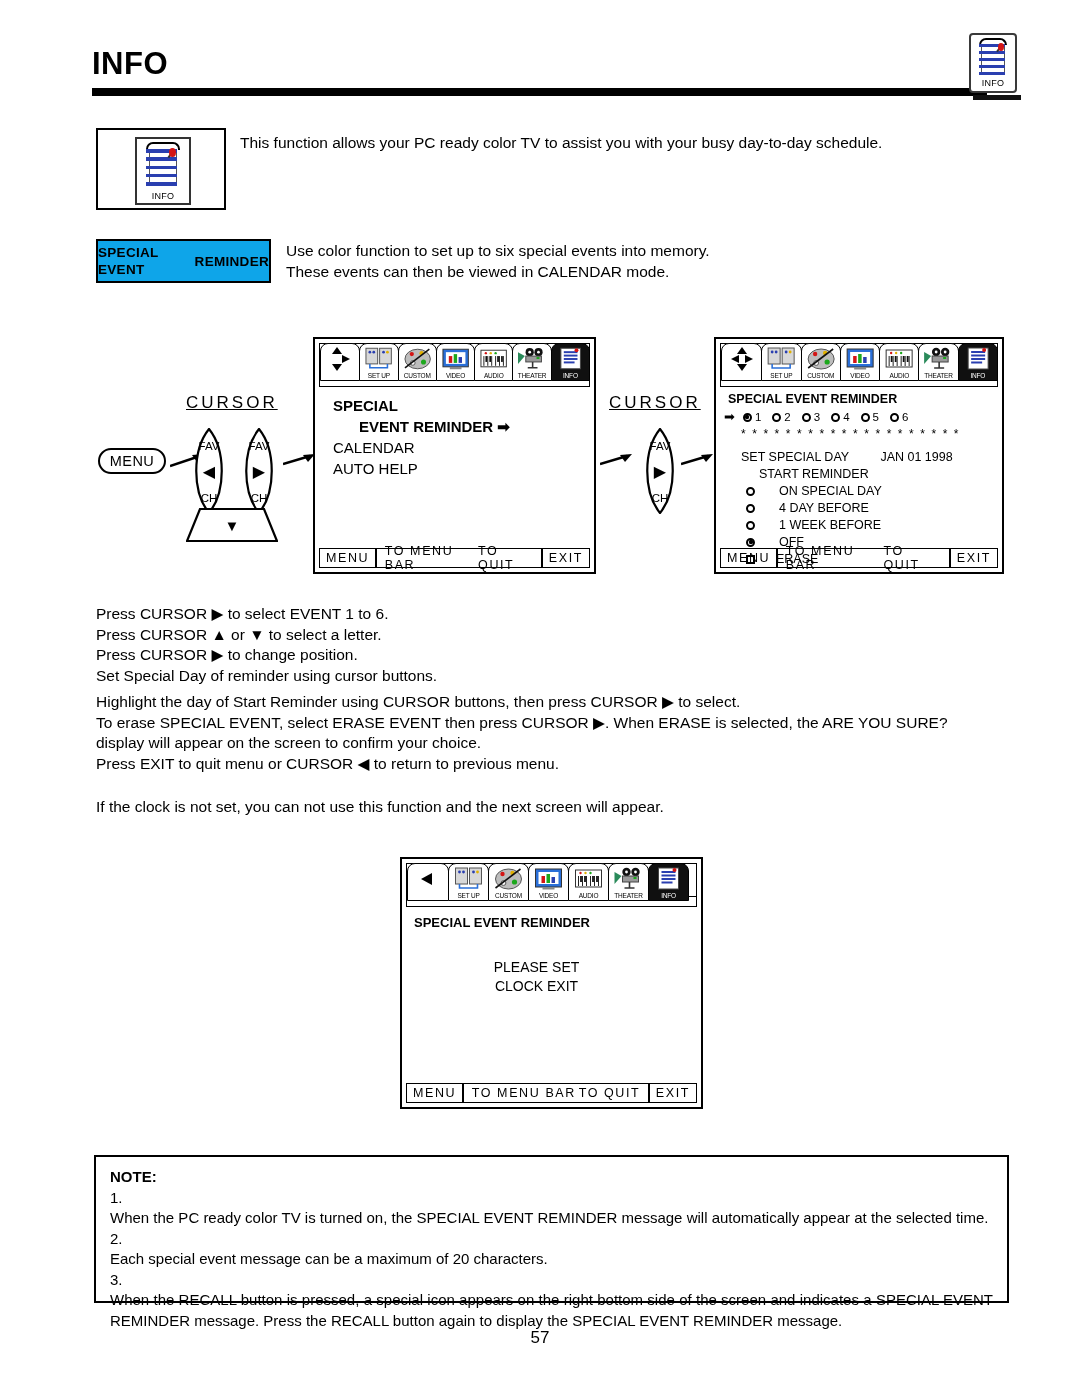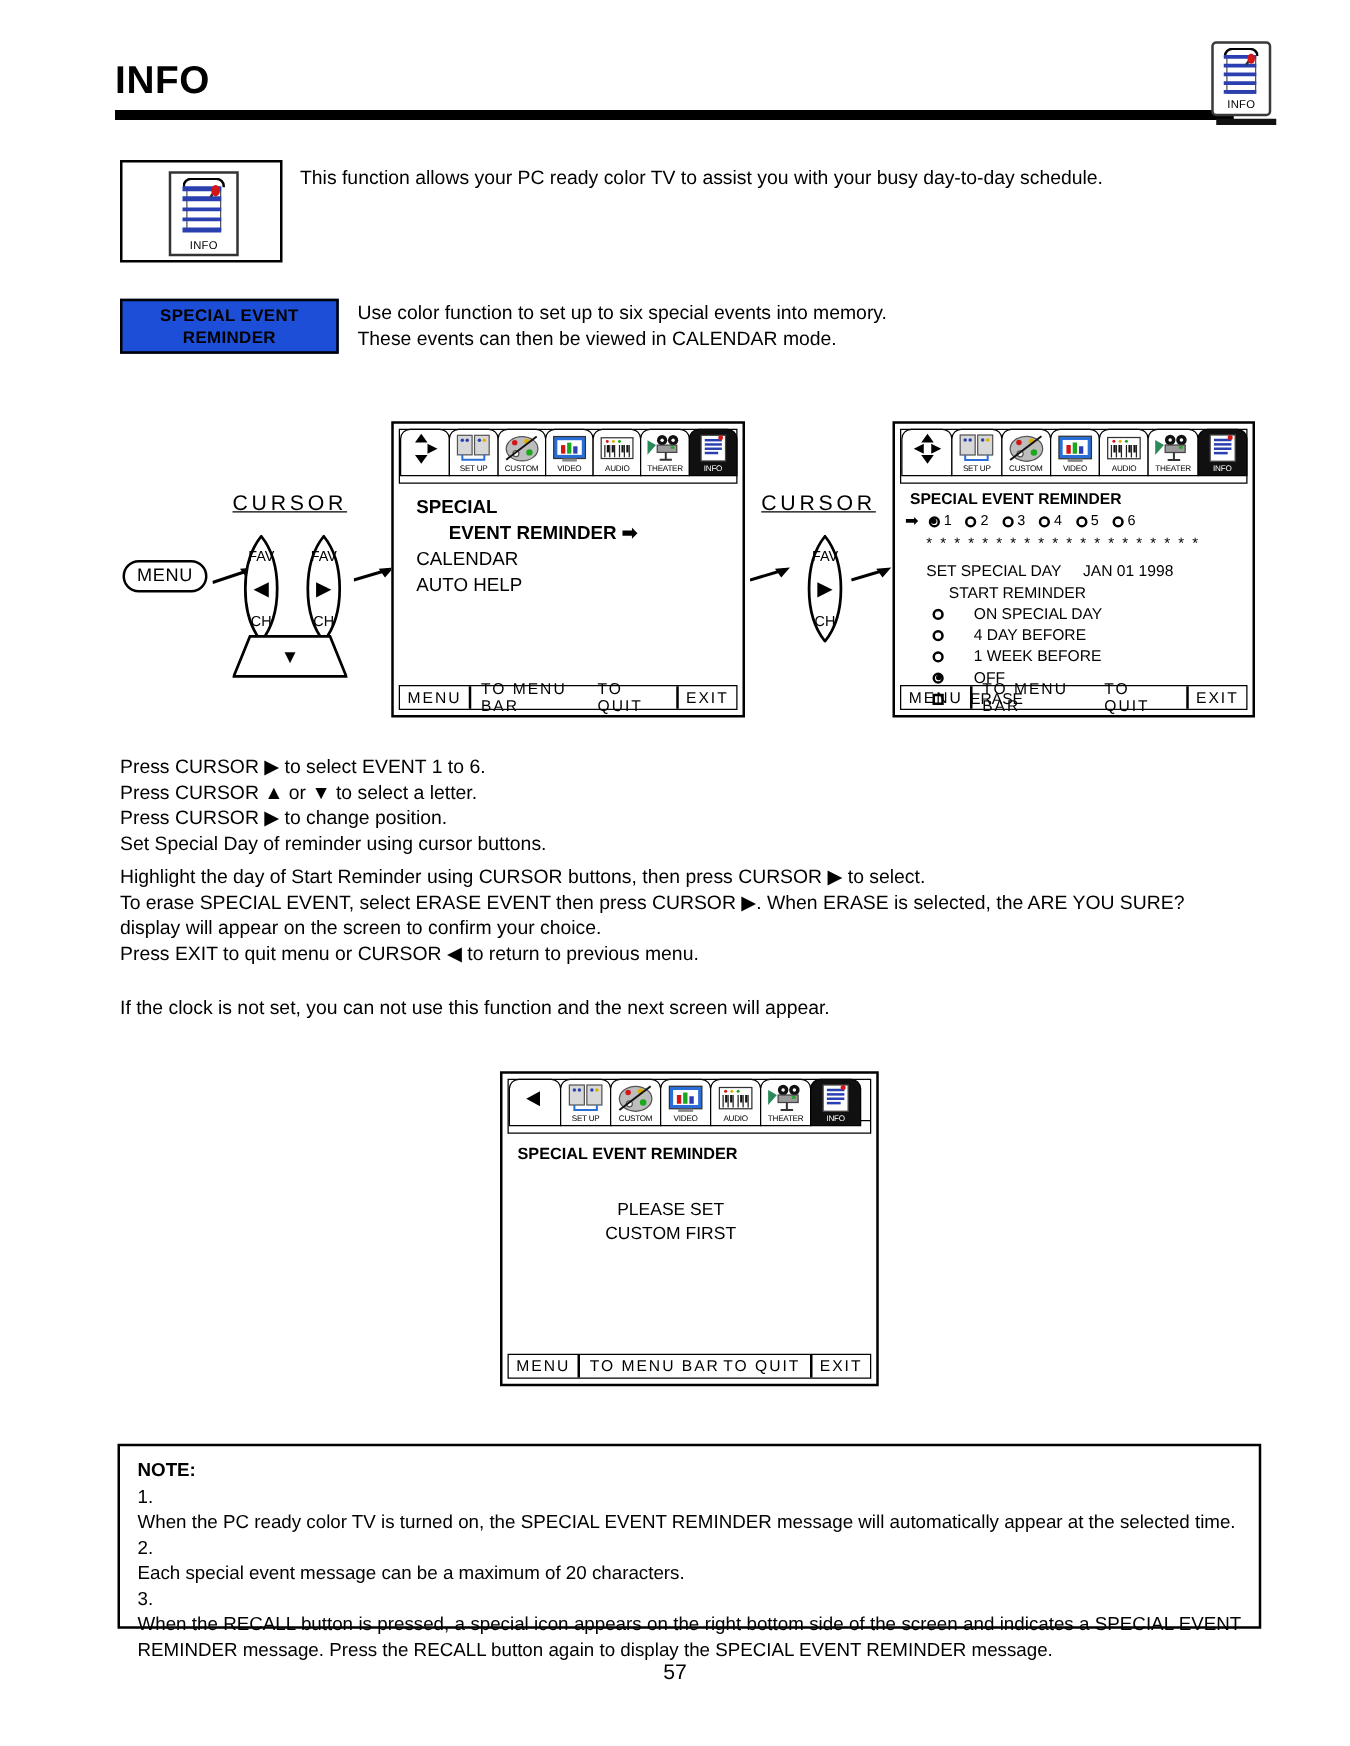--- a/index.html
+++ b/index.html
@@ -100,22 +100,22 @@
   .desc-text {
     position: absolute; left: 240px; top: 133px;
     width: 760px;
     font-size: 15.5px; line-height: 19px;
   }
 
   
   .ser-box {
     position: absolute; left: 96px; top: 239px;
     width: 175px; height: 44px;
-    border: 2px solid #000; background: #1d4ed8;
-    display: flex; flex-direction: column;
+    border: 2px solid #000; background: #0ea5e9;
+    display: flex; flex-direction: row;
     align-items: center; justify-content: center;
   }
   .ser-box span {
     font-size: 13.5px; font-weight: bold; line-height: 17px;
     letter-spacing: 0.3px;
   }
   .ser-desc {
     position: absolute; left: 286px; top: 240px;
     width: 700px;
     font-size: 15.5px; line-height: 21px;
@@ -680,21 +680,21 @@
           </span>
         <span class="num">
             <i class="radio"></i>
             <b style="font-weight:normal">6</b>
           </span>
       </div>
       <div class="stars">* * * * * * * * * * * * * * * * * * * *</div>
 
       <div class="field">
         <span>SET SPECIAL DAY</span>
-        <span style="margin-left:14px;text-align:right;">JAN 01 1998</span>
+        <span style="margin-left:28px;text-align:right;">JAN 01 1998</span>
       </div>
       <div class="field" style="margin-top:1px;padding-left:43px;">START REMINDER</div>
 
       <div class="opt">
         <i class="radio"></i>
         <span>ON SPECIAL DAY</span>
       </div>
       <div class="opt">
         <i class="radio"></i>
         <span>4 DAY BEFORE</span>
@@ -854,21 +854,21 @@
         <div class="tlabel">INFO</div>
       </div>
 
       <div class="mb-strip"></div>
     </div>
 
     <div class="screen-body s3">
       <div class="hd">SPECIAL EVENT REMINDER</div>
       <div class="msg">
         <div>PLEASE SET</div>
-        <div>CUSTOM FIRST</div>
+        <div>CLOCK EXIT</div>
       </div>
     </div>
 
     <div class="bottombar">
       <div class="seg">MENU</div>
       <div class="sep"></div>
       <div class="wide">
         <span>TO MENU BAR</span>
         <span>TO QUIT</span>
       </div>

